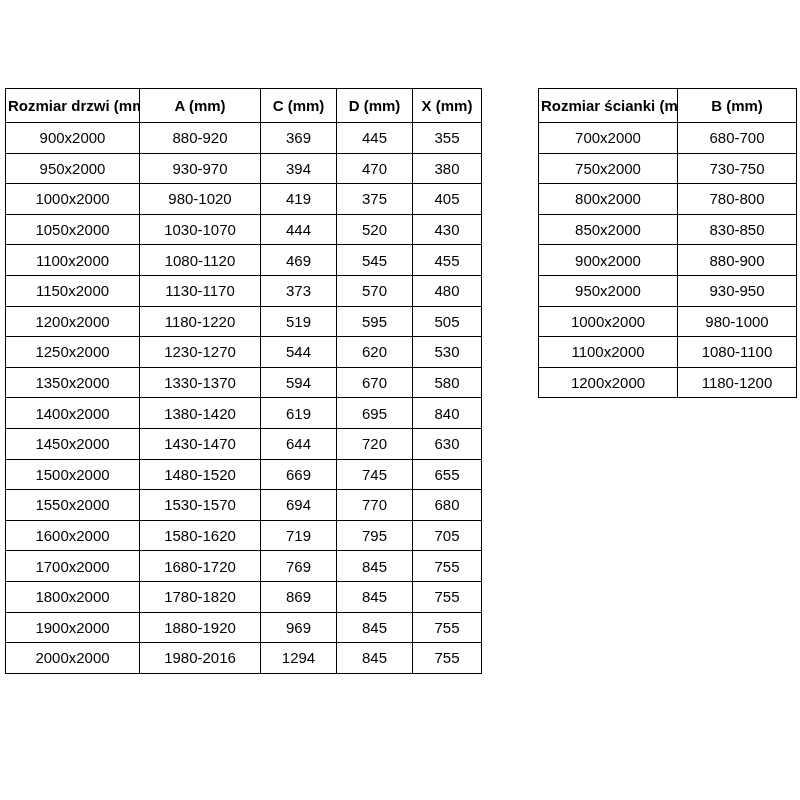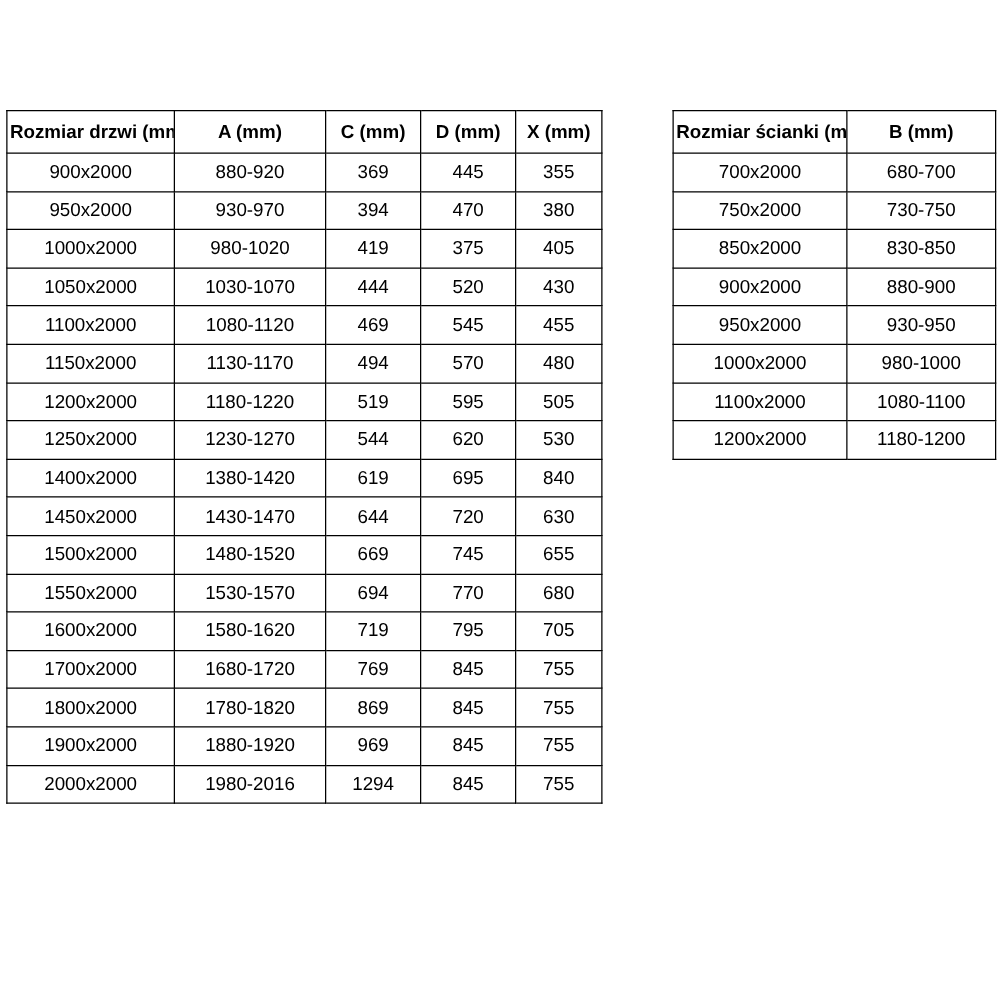--- a/index.html
+++ b/index.html
@@ -108,37 +108,44 @@
         <tr>
           <td>1100x2000</td>
           <td>1080-1120</td>
           <td>469</td>
           <td>545</td>
           <td>455</td>
         </tr>
         <tr>
           <td>1150x2000</td>
           <td>1130-1170</td>
-          <td>494</td>
+          <td>373</td>
           <td>570</td>
           <td>480</td>
         </tr>
         <tr>
           <td>1200x2000</td>
           <td>1180-1220</td>
           <td>519</td>
           <td>595</td>
           <td>505</td>
         </tr>
         <tr>
           <td>1250x2000</td>
           <td>1230-1270</td>
           <td>544</td>
           <td>620</td>
           <td>530</td>
+        </tr>
+        <tr>
+          <td>1350x2000</td>
+          <td>1330-1370</td>
+          <td>594</td>
+          <td>670</td>
+          <td>580</td>
         </tr>
         <tr>
           <td>1400x2000</td>
           <td>1380-1420</td>
           <td>619</td>
           <td>695</td>
           <td>840</td>
         </tr>
         <tr>
           <td>1450x2000</td>
@@ -213,20 +220,24 @@
       <tbody>
         <tr>
           <td>700x2000</td>
           <td>680-700</td>
         </tr>
         <tr>
           <td>750x2000</td>
           <td>730-750</td>
         </tr>
         <tr>
+          <td>800x2000</td>
+          <td>780-800</td>
+        </tr>
+        <tr>
           <td>850x2000</td>
           <td>830-850</td>
         </tr>
         <tr>
           <td>900x2000</td>
           <td>880-900</td>
         </tr>
         <tr>
           <td>950x2000</td>
           <td>930-950</td>

